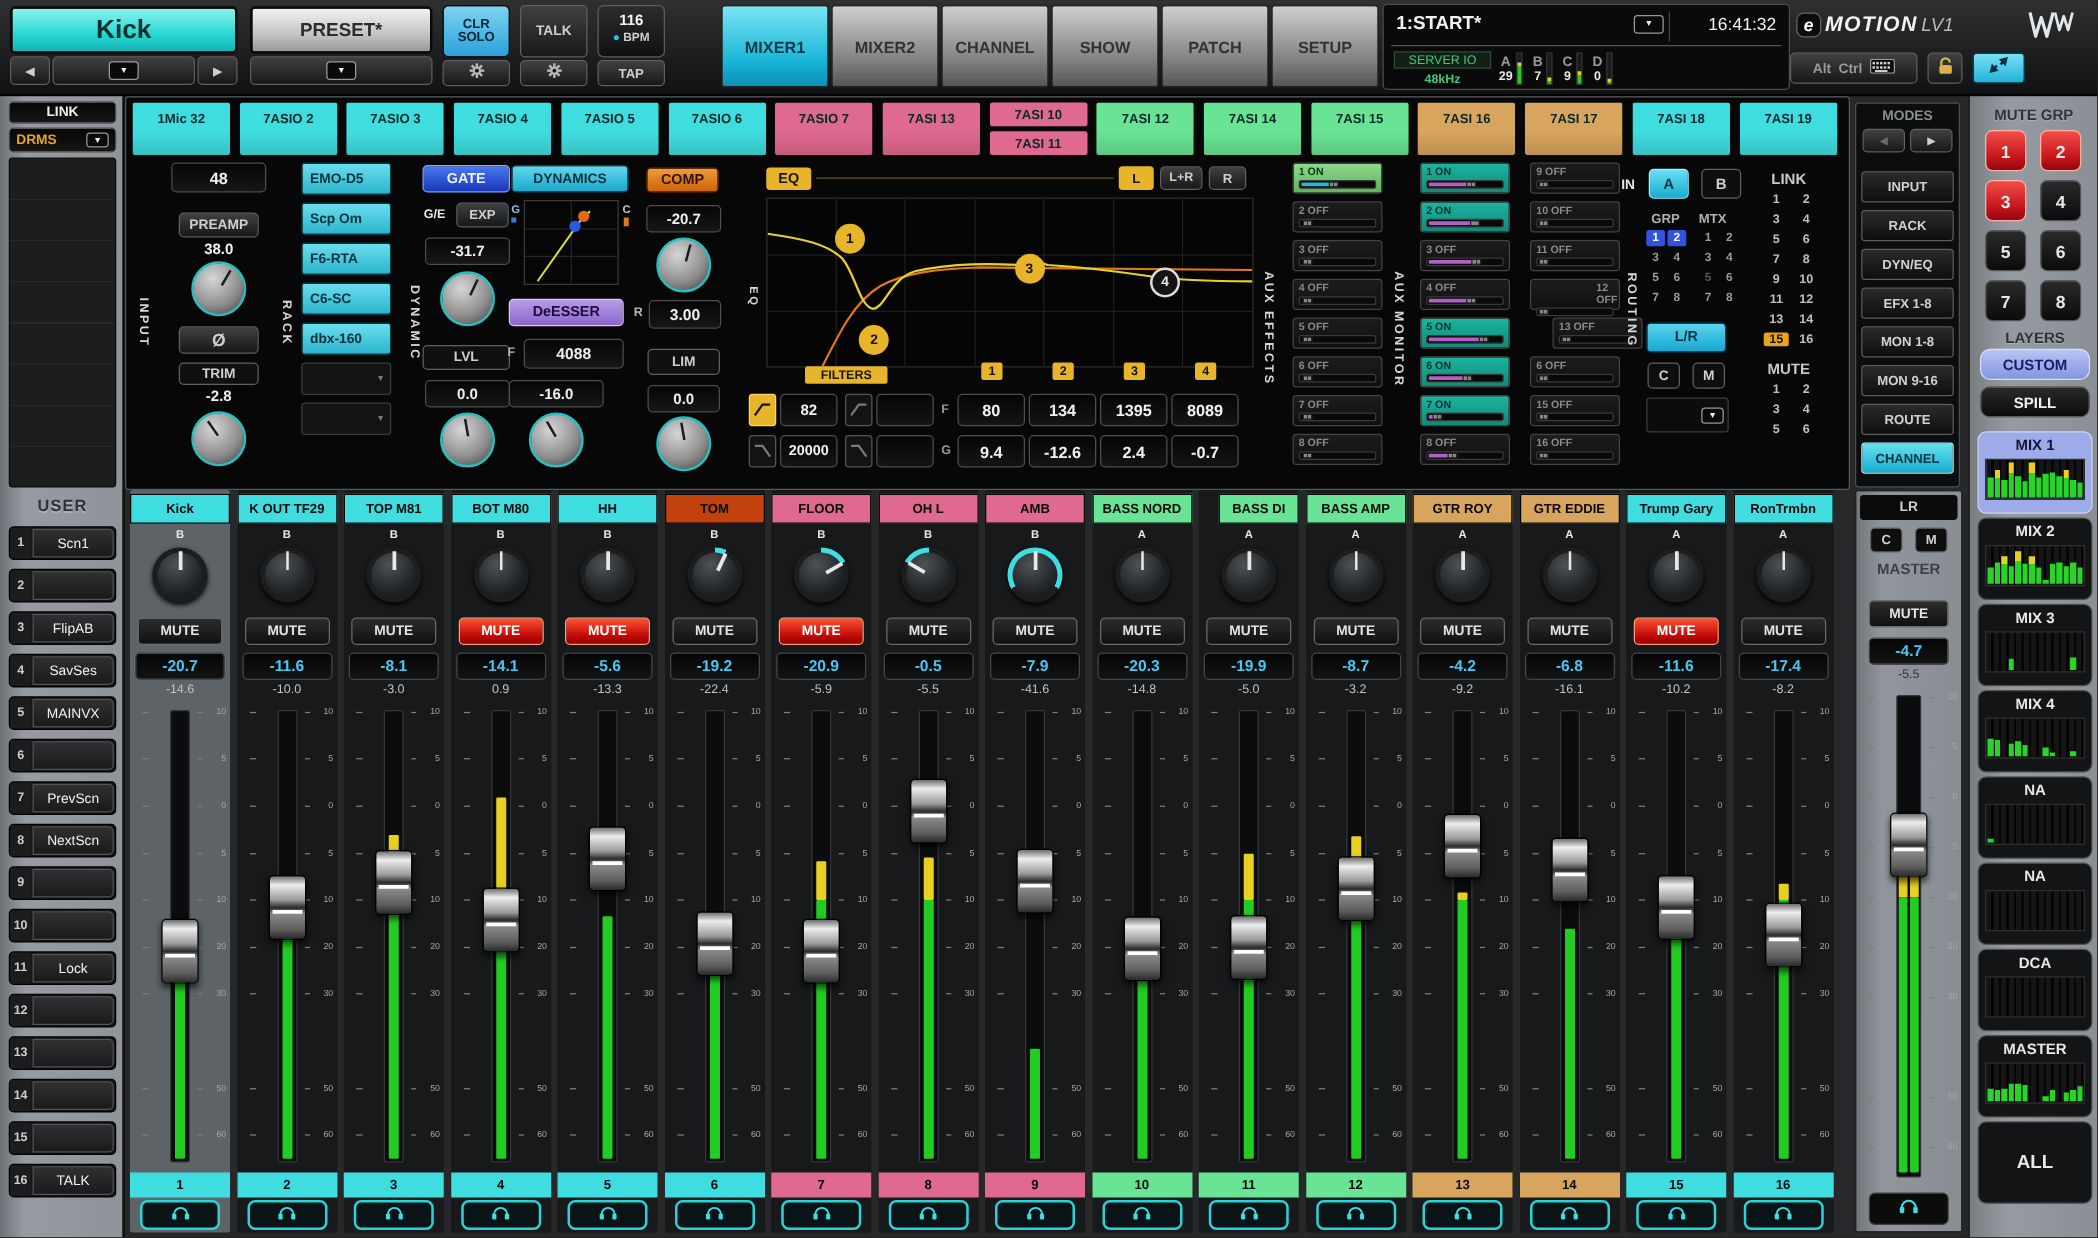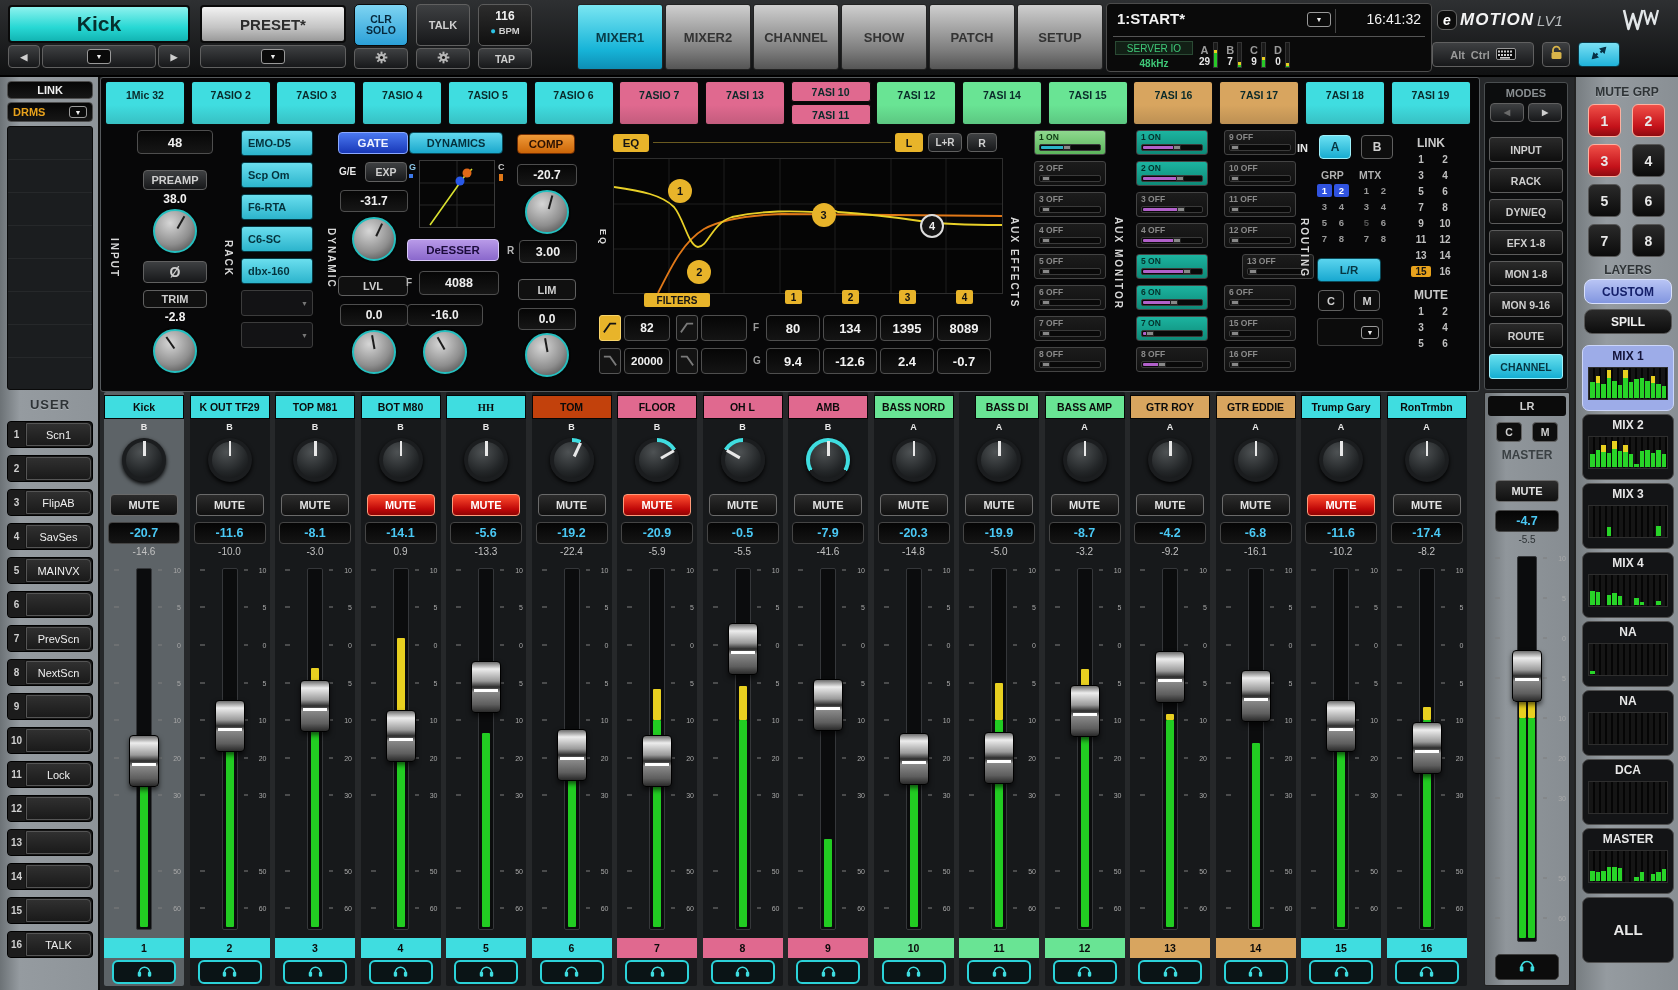--- a/index.html
+++ b/index.html
@@ -605,21 +605,21 @@
             <div class="hd" style="left: calc(5% - 2px);"></div>
           </div>
         </div>
         <div class="send" style="left: 1123px; top: 114px; background: linear-gradient(rgb(28, 28, 28), rgb(16, 16, 16));">
           <div class="t" style="color: rgb(138, 138, 138);">11 OFF</div>
           <div class="tr">
             <div class="hd" style="left: calc(5% - 2px);"></div>
           </div>
         </div>
         <div class="send" style="left: 1123px; top: 145px; background: linear-gradient(rgb(28, 28, 28), rgb(16, 16, 16));">
-          <div class="t" style="color: rgb(138, 138, 138);">12 OFF</div>
+          <div class="t" style="color: rgb(138, 138, 138); margin-left: 48px;">12 OFF</div>
           <div class="tr">
             <div class="hd" style="left: calc(5% - 2px);"></div>
           </div>
         </div>
         <div class="send" style="left: 1123px; top: 176px; background: linear-gradient(rgb(28, 28, 28), rgb(16, 16, 16)); margin-left: 18px;">
           <div class="t" style="color: rgb(138, 138, 138);">13 OFF</div>
           <div class="tr">
             <div class="hd" style="left: calc(5% - 2px);"></div>
           </div>
         </div>
@@ -1189,21 +1189,21 @@
         <div class="snum" style="background: rgb(63, 221, 224);">4</div>
         <div class="sphone">
           <span><svg width="15" height="12" viewBox="0 0 20 16">
               <path d="M3 13 v-3 a7 7 0 0 1 14 0 v3" fill="none" stroke="#3fdde0" stroke-width="2"></path>
               <rect x="1" y="9" width="4.5" height="6.5" rx="1.5" fill="#3fdde0"></rect>
               <rect x="14.5" y="9" width="4.5" height="6.5" rx="1.5" fill="#3fdde0"></rect>
             </svg></span>
         </div>
       </div>
       <div class="strip">
-        <div class="sname" style="background: rgb(63, 221, 224); font-family: Liberation Serif, serif;">HH</div>
+        <div class="sname" style="background: rgb(63, 221, 224);">HH</div>
         <div class="sbus">B</div>
         <div class="kzone">
           <div class="pknob" style="background: rgb(27, 29, 31);">
             <div class="cap"></div>
             <div class="pt" style="transform: rotate(0deg);"></div>
           </div>
         </div>
         <div class="mutebtn on">MUTE</div>
         <div class="sval">-5.6</div>
         <div class="speak">-13.3</div>

